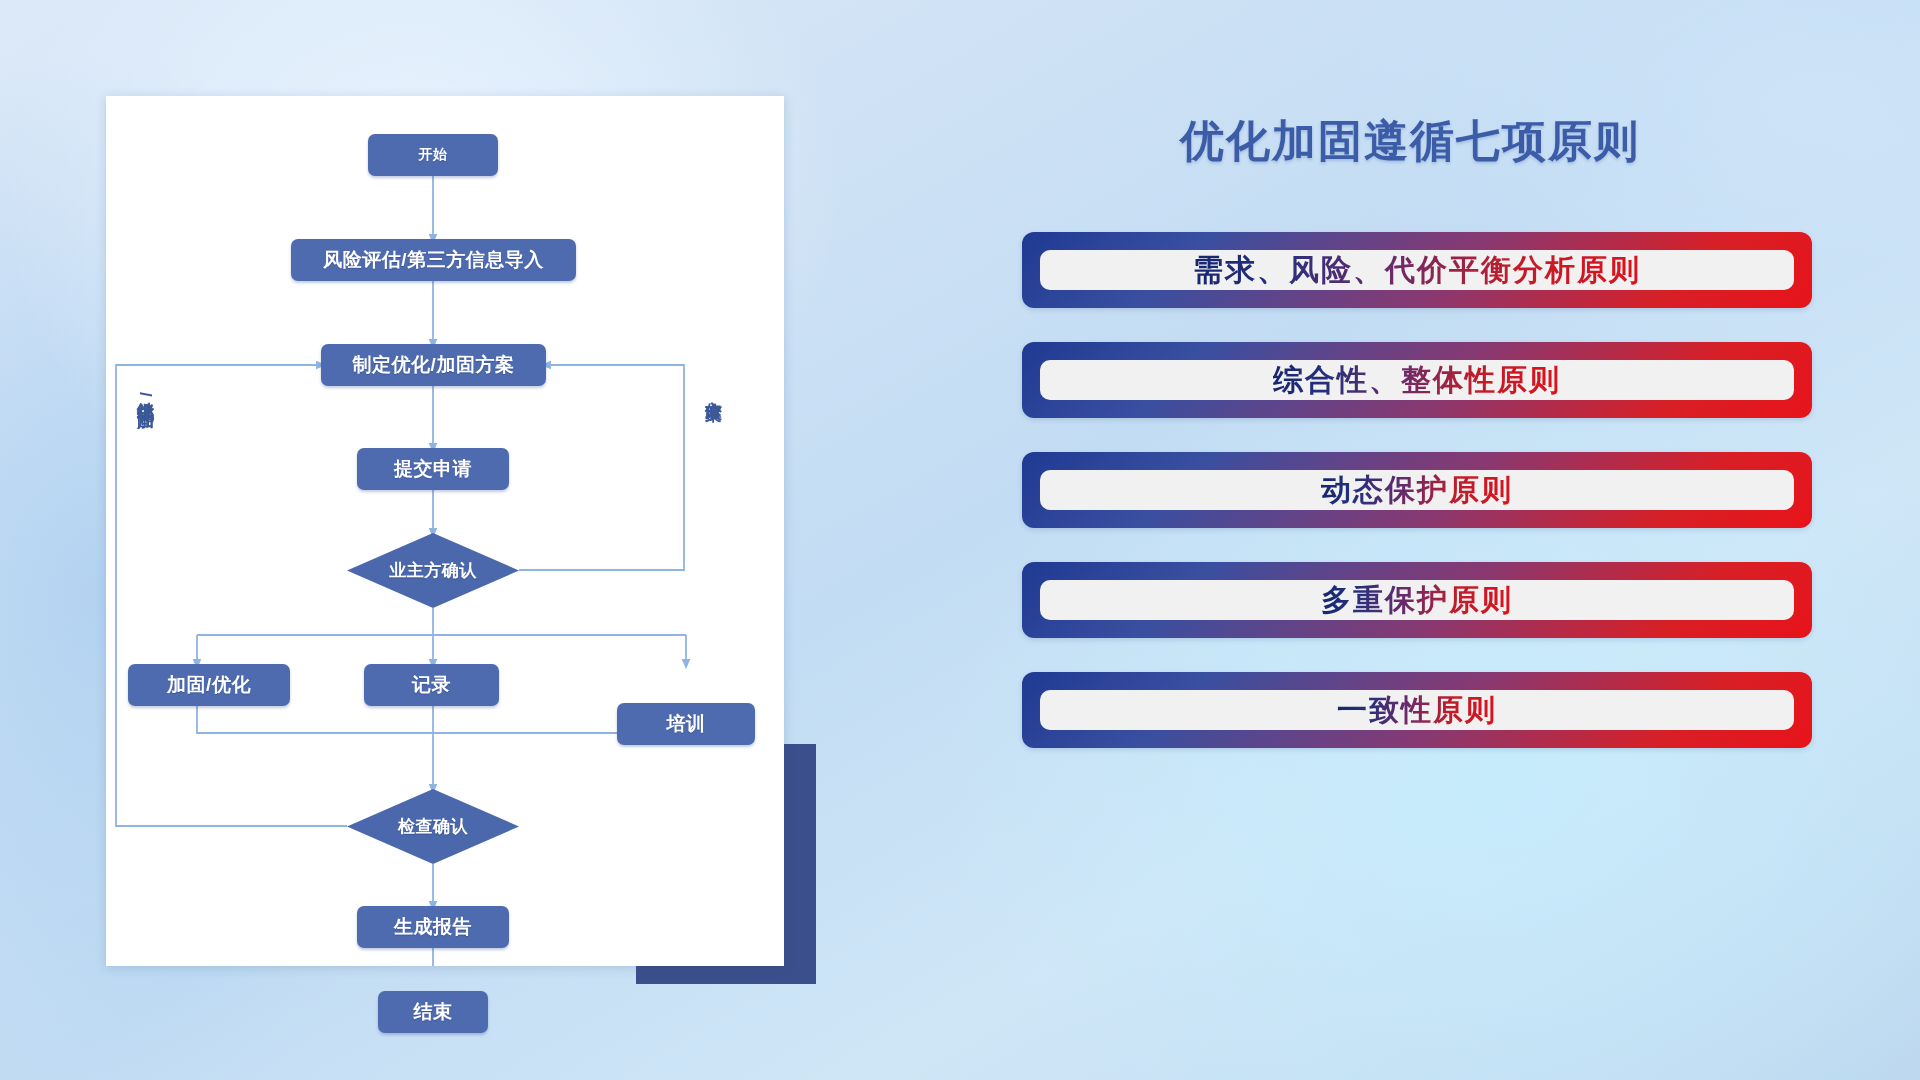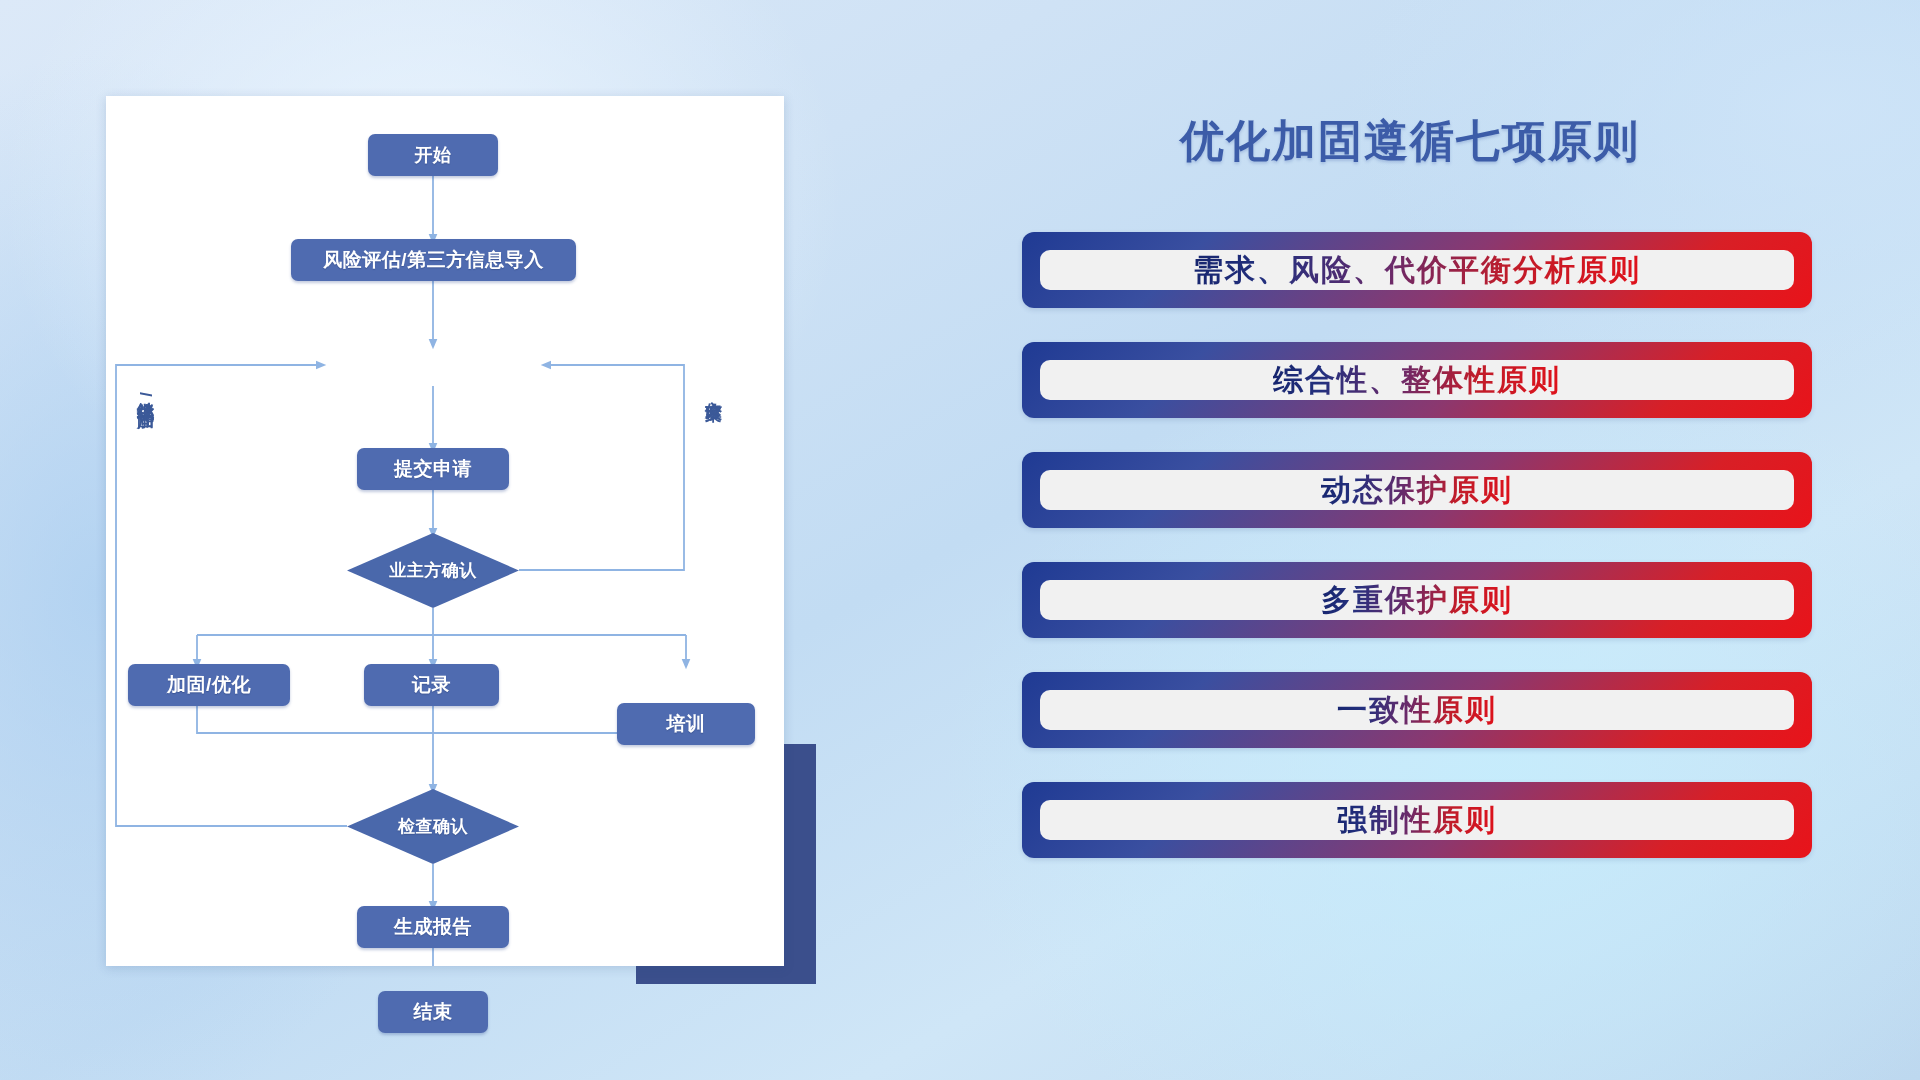--- a/index.html
+++ b/index.html
@@ -152,28 +152,31 @@
       <line x1="327" y1="768" x2="327" y2="810" marker-end="url(#ah)"></line>
 
       <line x1="327" y1="852" x2="327" y2="895" marker-end="url(#ah)"></line>
 
       <path d="M241,730 L10,730 L10,269 L215,269" marker-end="url(#ah)"></path>
 
       <path d="M413,474 L578,474 L578,269 L440,269" marker-end="url(#ah)"></path>
     </g>
   </svg>
 
-  <div class="node box" style="left:262px; top:38px; width:130px; height:42px; font-size:18px;">
+  <div class="node box" style="left:262px; top:38px; width:130px; height:42px; font-size:14px;">
     <span>开始</span>
   </div>
 
   <div class="node box" style="left:185px; top:143px; width:285px; height:42px; font-size:19px;">
     <span>风险评估/第三方信息导入</span>
   </div>
 
+  <div class="node box" style="left:215px; top:248px; width:225px; height:42px; font-size:19px;">
+    <span>制定优化/加固方案</span>
+  </div>
 
   <div class="node box" style="left:251px; top:352px; width:152px; height:42px; font-size:19px;">
     <span>提交申请</span>
   </div>
 
   <div class="node diamond" style="left:241px; top:437px; width:172px; height:75px; font-size:17px;">
     <div class="diamond-shape"></div>
     <span>业主方确认</span>
   </div>
 
@@ -235,20 +238,15 @@
       <span class="principle-text">多重保护原则</span>
     </div>
   </div>
 
   <div class="principle">
     <div class="principle-inner">
       <span class="principle-text">一致性原则</span>
     </div>
   </div>
 
-  <div class="principle">
-    <div class="principle-inner">
-      <span class="principle-text">强制性原则</span>
-    </div>
-  </div>
 
 
 </div>
 
 </body></html>

